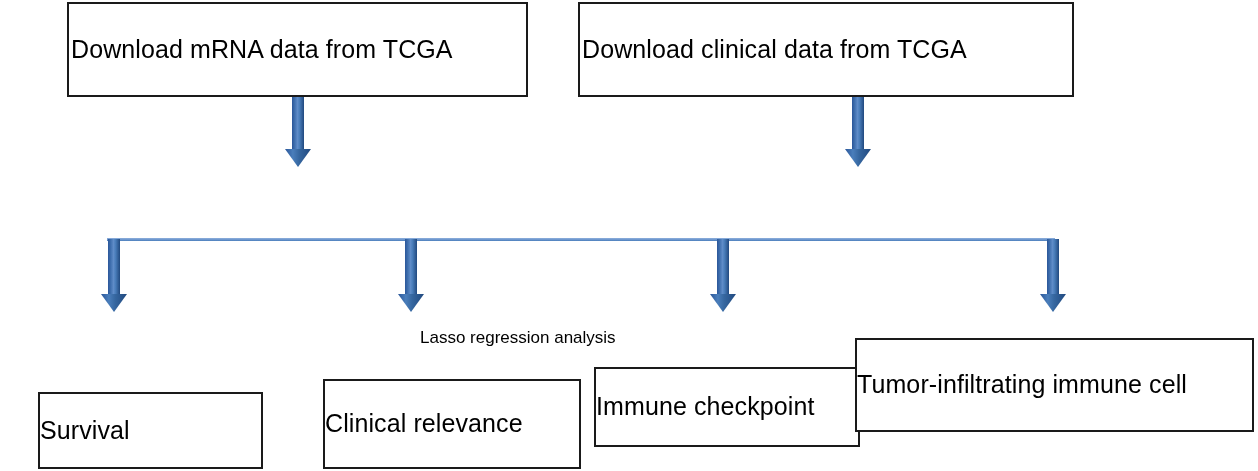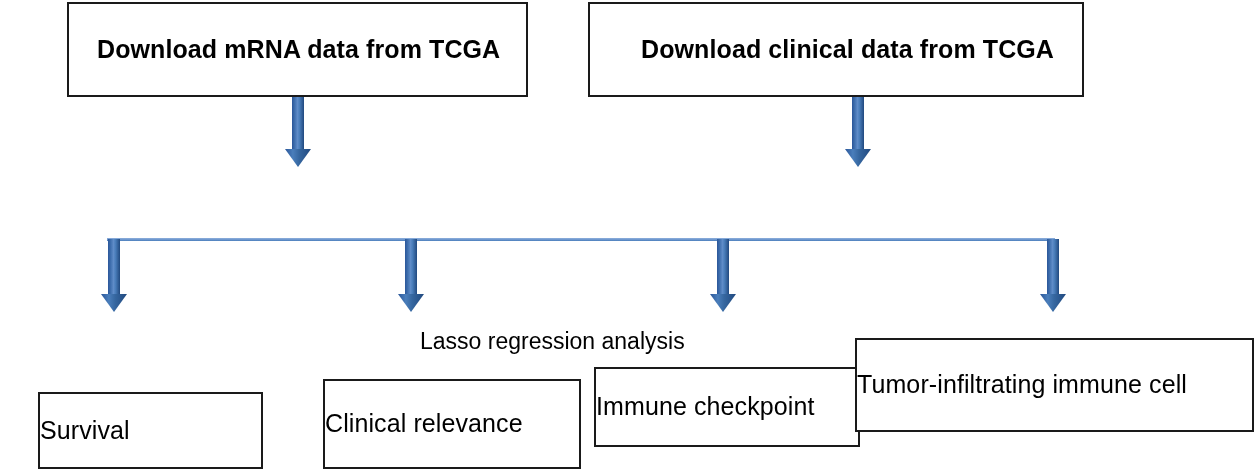--- a/index.html
+++ b/index.html
@@ -32,36 +32,36 @@
   .box .box-label {
     display: block;
     width: 100%;
     color: #000000;
     font-size: 25px;
     line-height: 1.1;
     letter-spacing: 0.1px;
     white-space: nowrap;
   }
   .box.left-text .box-label { text-align: left; }
-  .box.center-text .box-label { text-align: right; padding: 0 28px; font-weight: bold; }
+  .box.center-text .box-label { text-align: left; padding: 0 2px; }
 
   
   #box-mrna      { left: 67px;  top: 2px;   width: 461px; height: 95px; }
-  #box-clinical  { left: 578px; top: 2px;   width: 496px; height: 95px; margin-left: 10px; }
+  #box-clinical  { left: 578px; top: 2px;   width: 496px; height: 95px; }
 
   #box-survival  { left: 2px;   top: 392px; width: 225px; height: 77px; margin-left: 36px; }
   #box-relevance { left: 283px; top: 379px; width: 258px; height: 90px; margin-left: 40px; }
   #box-checkpoint{ left: 576px; top: 367px; width: 266px; height: 80px; margin-left: 18px; }
   #box-tic       { left: 855px; top: 338px; width: 399px; height: 94px; }
 
   
   .caption {
     position: absolute;
     color: #000000;
-    font-size: 23px;
+    font-size: 17px;
     line-height: 1.1;
     white-space: nowrap;
     z-index: 4;
   }
   #caption-lasso { left: 420px; top: 329px; }
 
   
   .arrow-svg {
     position: absolute;
     z-index: 3;

